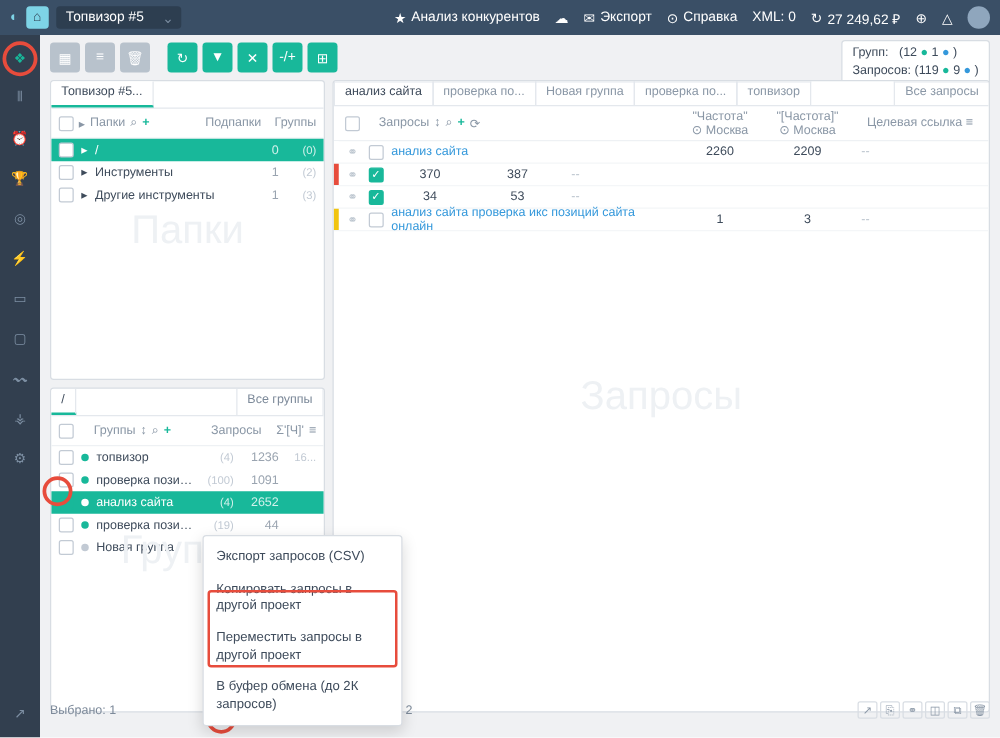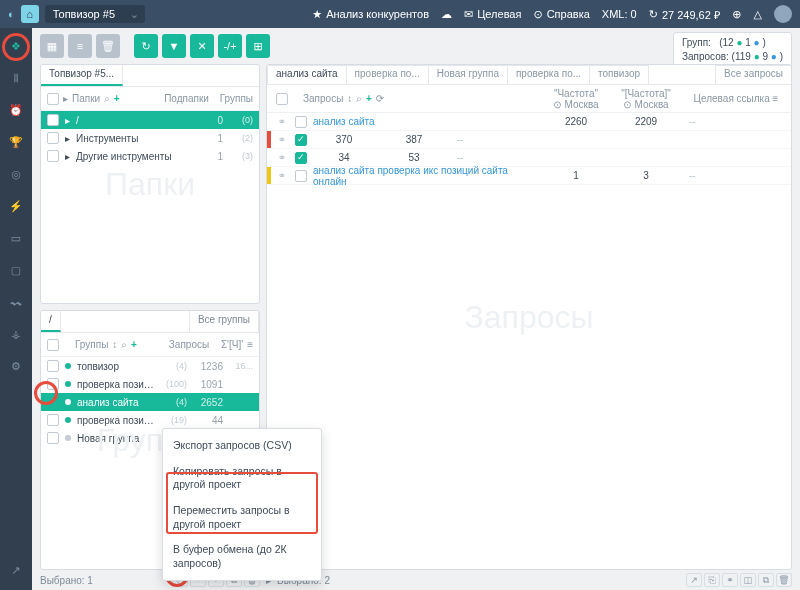--- a/index.html
+++ b/index.html
@@ -73,21 +73,21 @@
 
 .q-row { display: flex; align-items: center; height: 18px; border-bottom: 1px solid #f4f6f8; font-size: 10px; position: relative; }
 .q-row .stripe { width: 4px; height: 100%; }
 .q-row .c0 { width: 22px; display: flex; justify-content: center; align-items: center; gap: 1px; }
 .q-row .c1 { width: 16px; display: flex; justify-content: center; }
 .q-row .c2 { flex: 1; padding-left: 4px; }
 .q-row .c3 { width: 70px; text-align: center; }
 .q-row .c4 { width: 110px; padding-left: 8px; color: #b8c2cc; }
 .lnk { color: #3498db; cursor: pointer; }
 
-.footer { position: absolute; left: 40px; right: 8px; bottom: 2px; height: 16px; display: flex; align-items: center; font-size: 10px; color: #7d8a9a; justify-content: flex-end; }
+.footer { position: absolute; left: 40px; right: 8px; bottom: 14px; height: 16px; display: flex; align-items: center; font-size: 10px; color: #7d8a9a; justify-content: flex-end; }
 .f-left { width: 220px; display: flex; align-items: center; gap: 6px; }
 .f-right { flex: 1; display: flex; align-items: center; gap: 6px; margin-left: 6px; }
 .f-icons { margin-left: auto; display: flex; gap: 2px; }
 .f-icon { width: 16px; height: 14px; border: 1px solid #d8dde3; border-radius: 2px; display: flex; align-items: center; justify-content: center; cursor: pointer; font-size: 9px; color: #8a97a6; }
 
 .ctx { position: absolute; left: 162px; top: 428px; width: 160px; background: #fff; border: 1px solid #d8dde3; border-radius: 3px; box-shadow: 0 4px 12px rgba(0,0,0,.15); z-index: 200; padding: 4px 0; }
 .ctx-item { padding: 6px 10px; font-size: 10.5px; cursor: pointer; line-height: 1.3; }
 .ctx-hl { position: absolute; left: 166px; top: 472px; width: 152px; height: 62px; border: 2px solid #e74c3c; border-radius: 3px; pointer-events: none; z-index: 201; }
 
 .plus { color: #18b89a; font-weight: bold; cursor: pointer; }
@@ -101,21 +101,21 @@
     <div style="color:#7ed4e6">◐</div>
     <div class="tb-home">⌂</div>
     <div class="tb-project">
       <span>Топвизор #5</span>
       <span style="position:absolute;right:6px;top:3px;color:#7d8fa3">⌄</span>
     </div>
   </div>
   <div class="tb-right">
     <div class="tb-item">★ <span>Анализ конкурентов</span></div>
     <div class="tb-item">☁</div>
-    <div class="tb-item">✉ <span>Целевая</span></div>
+    <div class="tb-item">✉ <span>Экспорт</span></div>
     <div class="tb-item">⊙ <span>Справка</span></div>
     <div class="tb-item">XML: 0</div>
     <div class="tb-item">↻ <span>27 249,62 ₽</span></div>
     <div class="tb-item">⊕</div>
     <div class="tb-item">△</div>
     <div class="tb-avatar"></div>
   </div>
 </div>
 
 <div class="leftnav">

